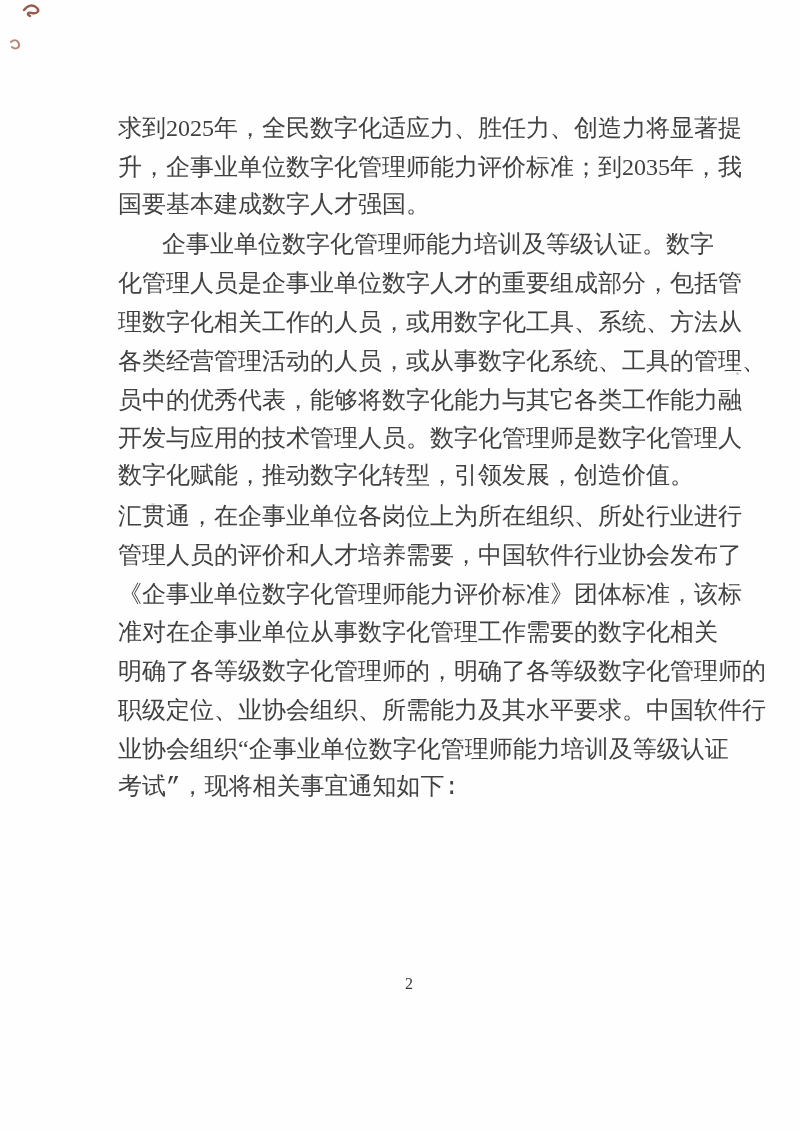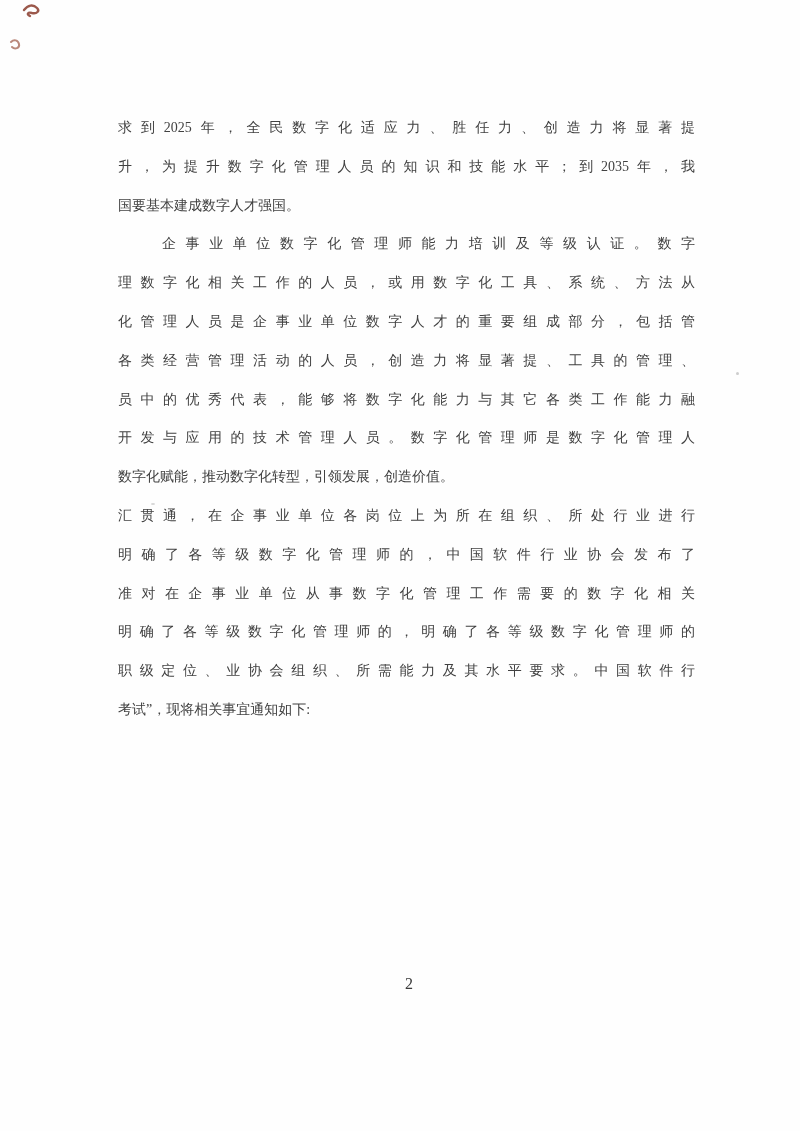--- a/index.html
+++ b/index.html
@@ -14,36 +14,37 @@
     background: #fefefe;
     overflow: hidden;
     font-family: "Liberation Serif", "DejaVu Serif", serif;
   }
   .text-block {
     position: absolute;
     left: 118px;
     top: 109px;
     width: 577px;
     color: #414141;
-    font-size: 14px;
+    font-size: 24px;
     letter-spacing: 0;
   }
   .line {
     height: 38.8px;
     line-height: 38.8px;
     white-space: nowrap;
     text-align: justify;
     text-align-last: justify;
     text-justify: inter-character;
   }
   .line.indent {
     padding-left: 44px;
   }
   .line.para-end {
     text-align-last: left;
+    font-family: Liberation Mono, monospace;
   }
   .page-number {
     position: absolute;
     left: 0;
     top: 975px;
     width: 818px; 
     text-align: center;
     font-size: 16px;
     color: #3a3a3a;
   }
@@ -73,40 +74,42 @@
     <path d="M7 42 C10 39, 14 40, 15 44 C16 48, 11 50, 8 47" fill="none" stroke-width="2" stroke-linecap="round" opacity="0.75" stroke="#a3604f"></path>
   </svg>
 
   <div class="speck speck-right"></div>
   <div class="speck speck-left"></div>
 
   <div class="text-block">
 
     <div>
       <div class="line">求到2025年，全民数字化适应力、胜任力、创造力将显著提</div>
-      <div class="line">升，为提升数字化管理人员的知识和技能水平；到2035年，我</div>
+      <div class="line">升，企事业单位数字化管理师能力评价标准；到2035年，我</div>
       <div class="line para-end">国要基本建成数字人才强国。</div>
     </div>
 
     <div>
       <div class="line indent">企事业单位数字化管理师能力培训及等级认证。数字</div>
+      <div class="line">化管理人员是企事业单位数字人才的重要组成部分，包括管</div>
       <div class="line">理数字化相关工作的人员，或用数字化工具、系统、方法从</div>
-      <div class="line">化管理人员是企事业单位数字人才的重要组成部分，包括管</div>
-      <div class="line">各类经营管理活动的人员，创造力将显著提、工具的管理、</div>
+      <div class="line">各类经营管理活动的人员，或从事数字化系统、工具的管理、</div>
       <div class="line">员中的优秀代表，能够将数字化能力与其它各类工作能力融</div>
       <div class="line">开发与应用的技术管理人员。数字化管理师是数字化管理人</div>
       <div class="line para-end">数字化赋能，推动数字化转型，引领发展，创造价值。</div>
       <div class="line">汇贯通，在企事业单位各岗位上为所在组织、所处行业进行</div>
     </div>
 
     <div>
-      <div class="line">明确了各等级数字化管理师的，中国软件行业协会发布了</div>
+      <div class="line">管理人员的评价和人才培养需要，中国软件行业协会发布了</div>
+      <div class="line">《企事业单位数字化管理师能力评价标准》团体标准，该标</div>
       <div class="line">准对在企事业单位从事数字化管理工作需要的数字化相关</div>
       <div class="line">明确了各等级数字化管理师的，明确了各等级数字化管理师的</div>
       <div class="line">职级定位、业协会组织、所需能力及其水平要求。中国软件行</div>
+      <div class="line">业协会组织“企事业单位数字化管理师能力培训及等级认证</div>
       <div class="line para-end">考试”，现将相关事宜通知如下:</div>
     </div>
 
   </div>
 
   <div class="page-number">2</div>
 
 </div>
 
 </body></html>

